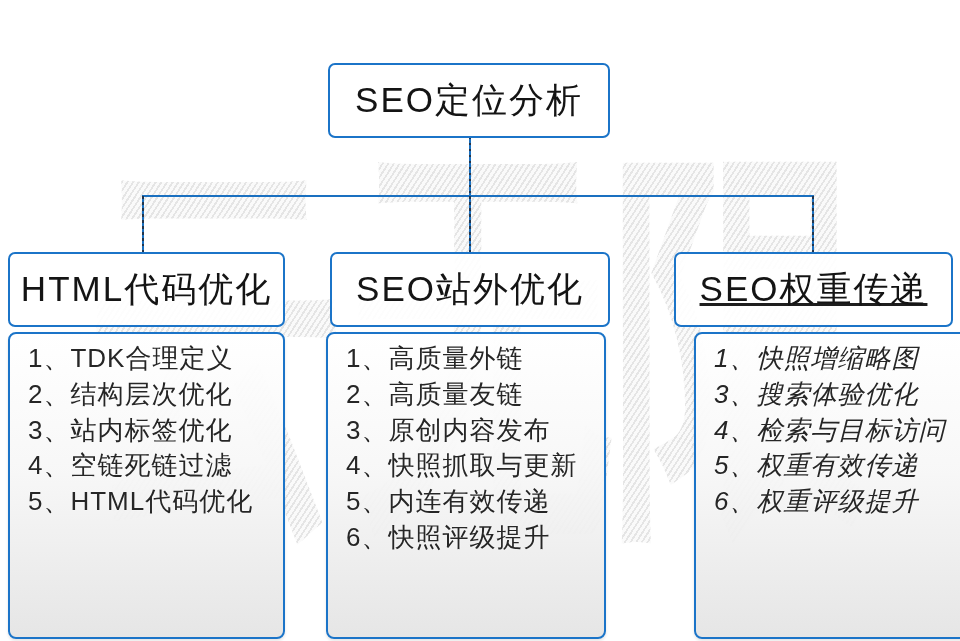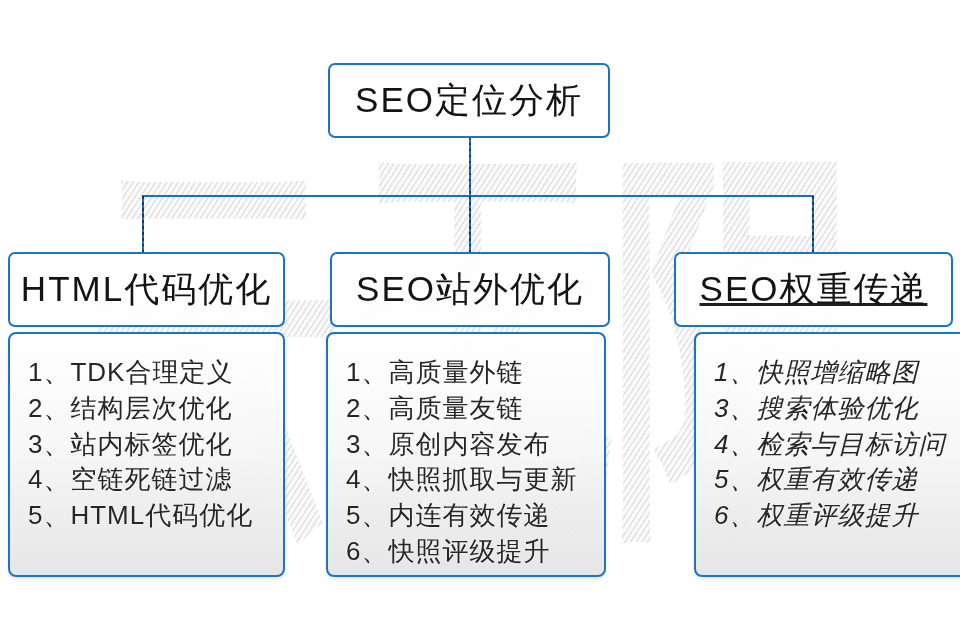--- a/index.html
+++ b/index.html
@@ -70,26 +70,26 @@
     white-space: nowrap;
   }
   .root  { left: 328px; top: 63px;  width: 282px; height: 75px; }
   .hdr-0 { left: 8px;   top: 252px; width: 277px; height: 75px; }
   .hdr-1 { left: 330px; top: 252px; width: 280px; height: 75px; text-align: right; }
   .hdr-2 { left: 674px; top: 252px; width: 279px; height: 75px; text-decoration: underline; }
 
   
   .list {
     position: absolute;
-    top: 332px; height: 245px;
+    top: 332px; height: 307px;
     z-index: 2;
     list-style: none;
     border: 2px solid #1b74c8;
     border-radius: 8px;
-    padding: 21px 6px 0 18px;
+    padding: 7px 6px 0 18px;
     background: linear-gradient(180deg,
       rgba(255,255,255,0.97) 0%,
       rgba(247,247,247,0.94) 45%,
       rgba(227,227,227,0.90) 100%);
     box-shadow: 0 2px 3px rgba(0,0,0,0.10);
   }
   .list-0 { left: 8px;   width: 277px; }
   .list-1 { left: 326px; width: 280px; }
   .list-2 { left: 694px; width: 279px; font-style: italic; }
   .list li {

